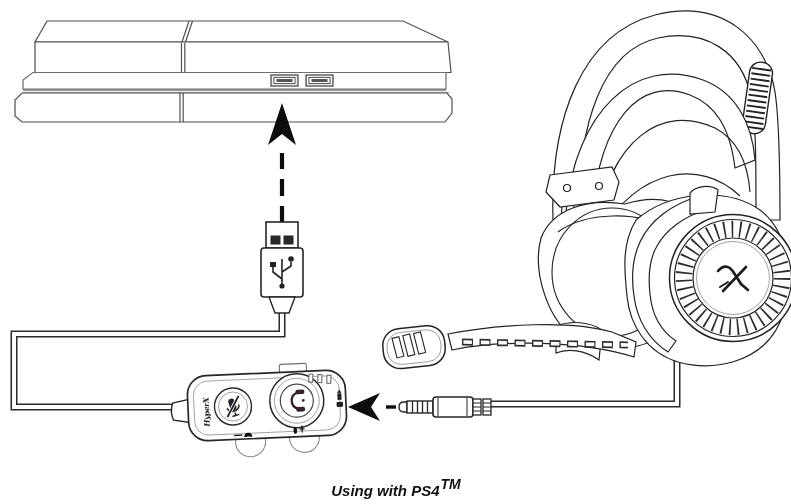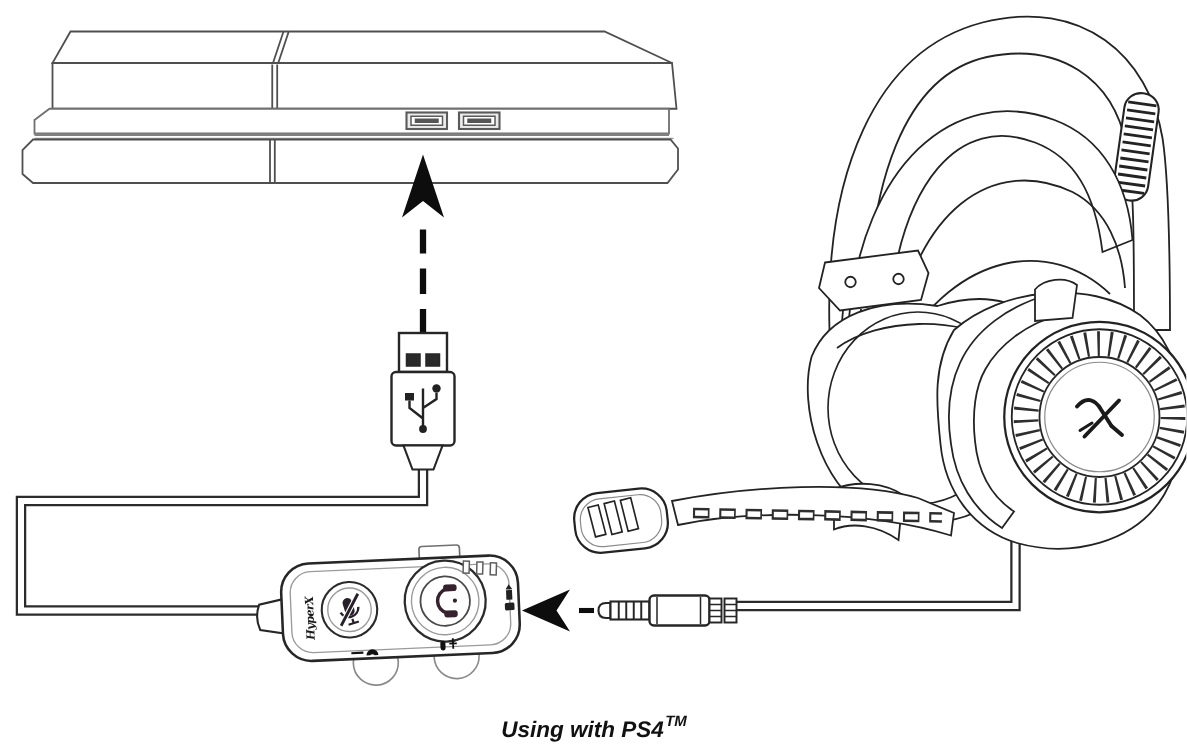--- a/index.html
+++ b/index.html
@@ -2,21 +2,21 @@
 <html><head>
 <meta charset="utf-8">
 <style>
   html,body{margin:0;padding:0;background:#fff;}
   .stage{position:relative;width:791px;height:504px;background:#fff;overflow:hidden;
          font-family:"Liberation Sans",sans-serif;}
   .stage svg{position:absolute;left:0;top:0;}
   .caption{position:absolute;left:0;top:477px;width:791px;text-align:center;
            font-style:italic;font-weight:bold;font-size:15px;color:#111;
            font-family:"Liberation Sans",sans-serif;}
-  .caption sup{font-size:10px;position:relative;top:-1px;left:1px;margin-top:31px;}
+  .caption sup{font-size:14px;position:relative;top:-1px;left:1px;margin-top:31px;}
 </style>
 </head>
 <body>
 
 <div class="stage">
 <svg width="791" height="504" viewBox="0 0 791 504">
 
   <g stroke="#4f4f4f" stroke-width="1.2" fill="#ffffff">
     <polygon points="47,21 403,21 448,42 35,42"></polygon>
     <polygon points="35,42 448,42 451,72.5 35,72.5"></polygon>

